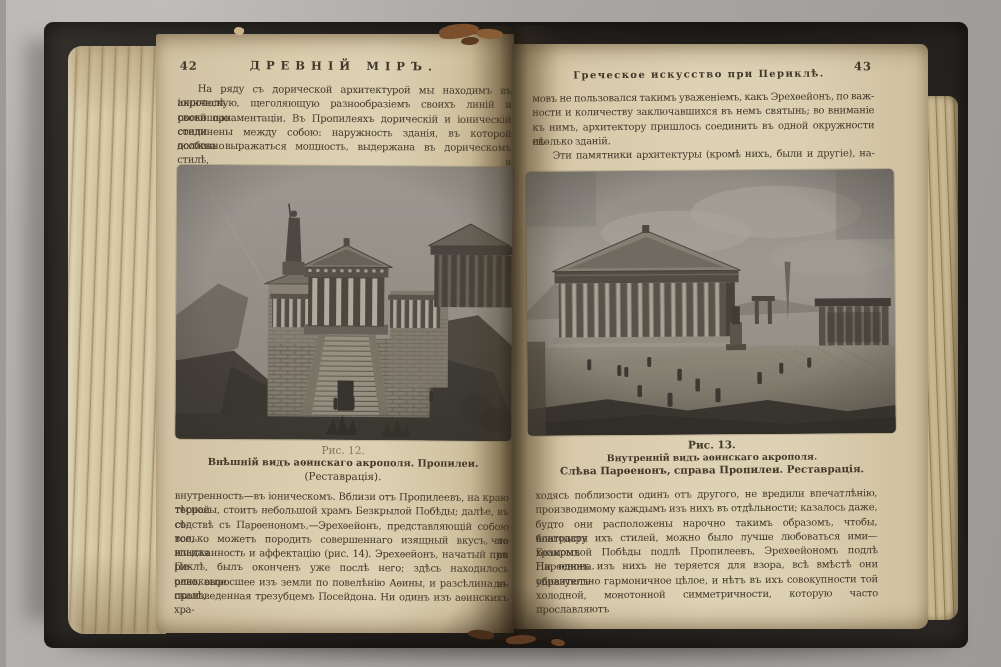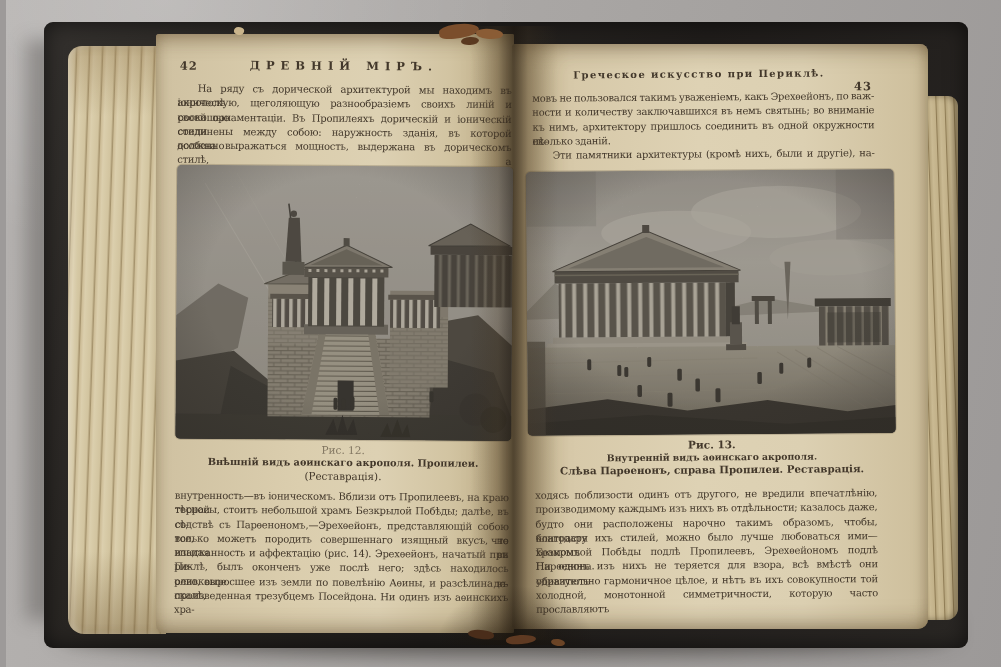--- a/index.html
+++ b/index.html
@@ -229,21 +229,21 @@
       <div class="line">только можетъ породить совершеннаго изящный вкусъ, не впадая въ</div>
       <div class="line">изысканность и аффектацію (рис. 14). Эрехѳейонъ, начатый при Пе-</div>
       <div class="line">риклѣ, былъ оконченъ уже послѣ него; здѣсь находилось оливковое де-</div>
       <div class="line">рево, выросшее изъ земли по повелѣнію Аѳины, и разсѣлина въ скалѣ,</div>
       <div class="line">произведенная трезубцемъ Посейдона. Ни одинъ изъ аѳинскихъ хра-</div>
     </div>
   </div>
 
   <div class="unit-right">
     <div class="runhead-right ink">Греческое искусство при Периклѣ.</div>
-    <div class="pgnum ink" style="left:760px;top:82px;width:108px;text-align:right;">43</div>
+    <div class="pgnum ink" style="left:760px;top:62px;width:108px;text-align:right;">43</div>
 
     <div class="col col-right para-r1 ink">
       <div class="line">мовъ не пользовался такимъ уваженіемъ, какъ Эрехѳейонъ, по важ-</div>
       <div class="line">ности и количеству заключавшихся въ немъ святынь; во вниманіе</div>
       <div class="line">къ нимъ, архитектору пришлось соединить въ одной окружности нѣ-</div>
       <div class="line end">сколько зданій.</div>
       <div class="line indent">Эти памятники архитектуры (кромѣ нихъ, были и другіе), на-</div>
     </div>
 
     <div class="figure fig-right">

